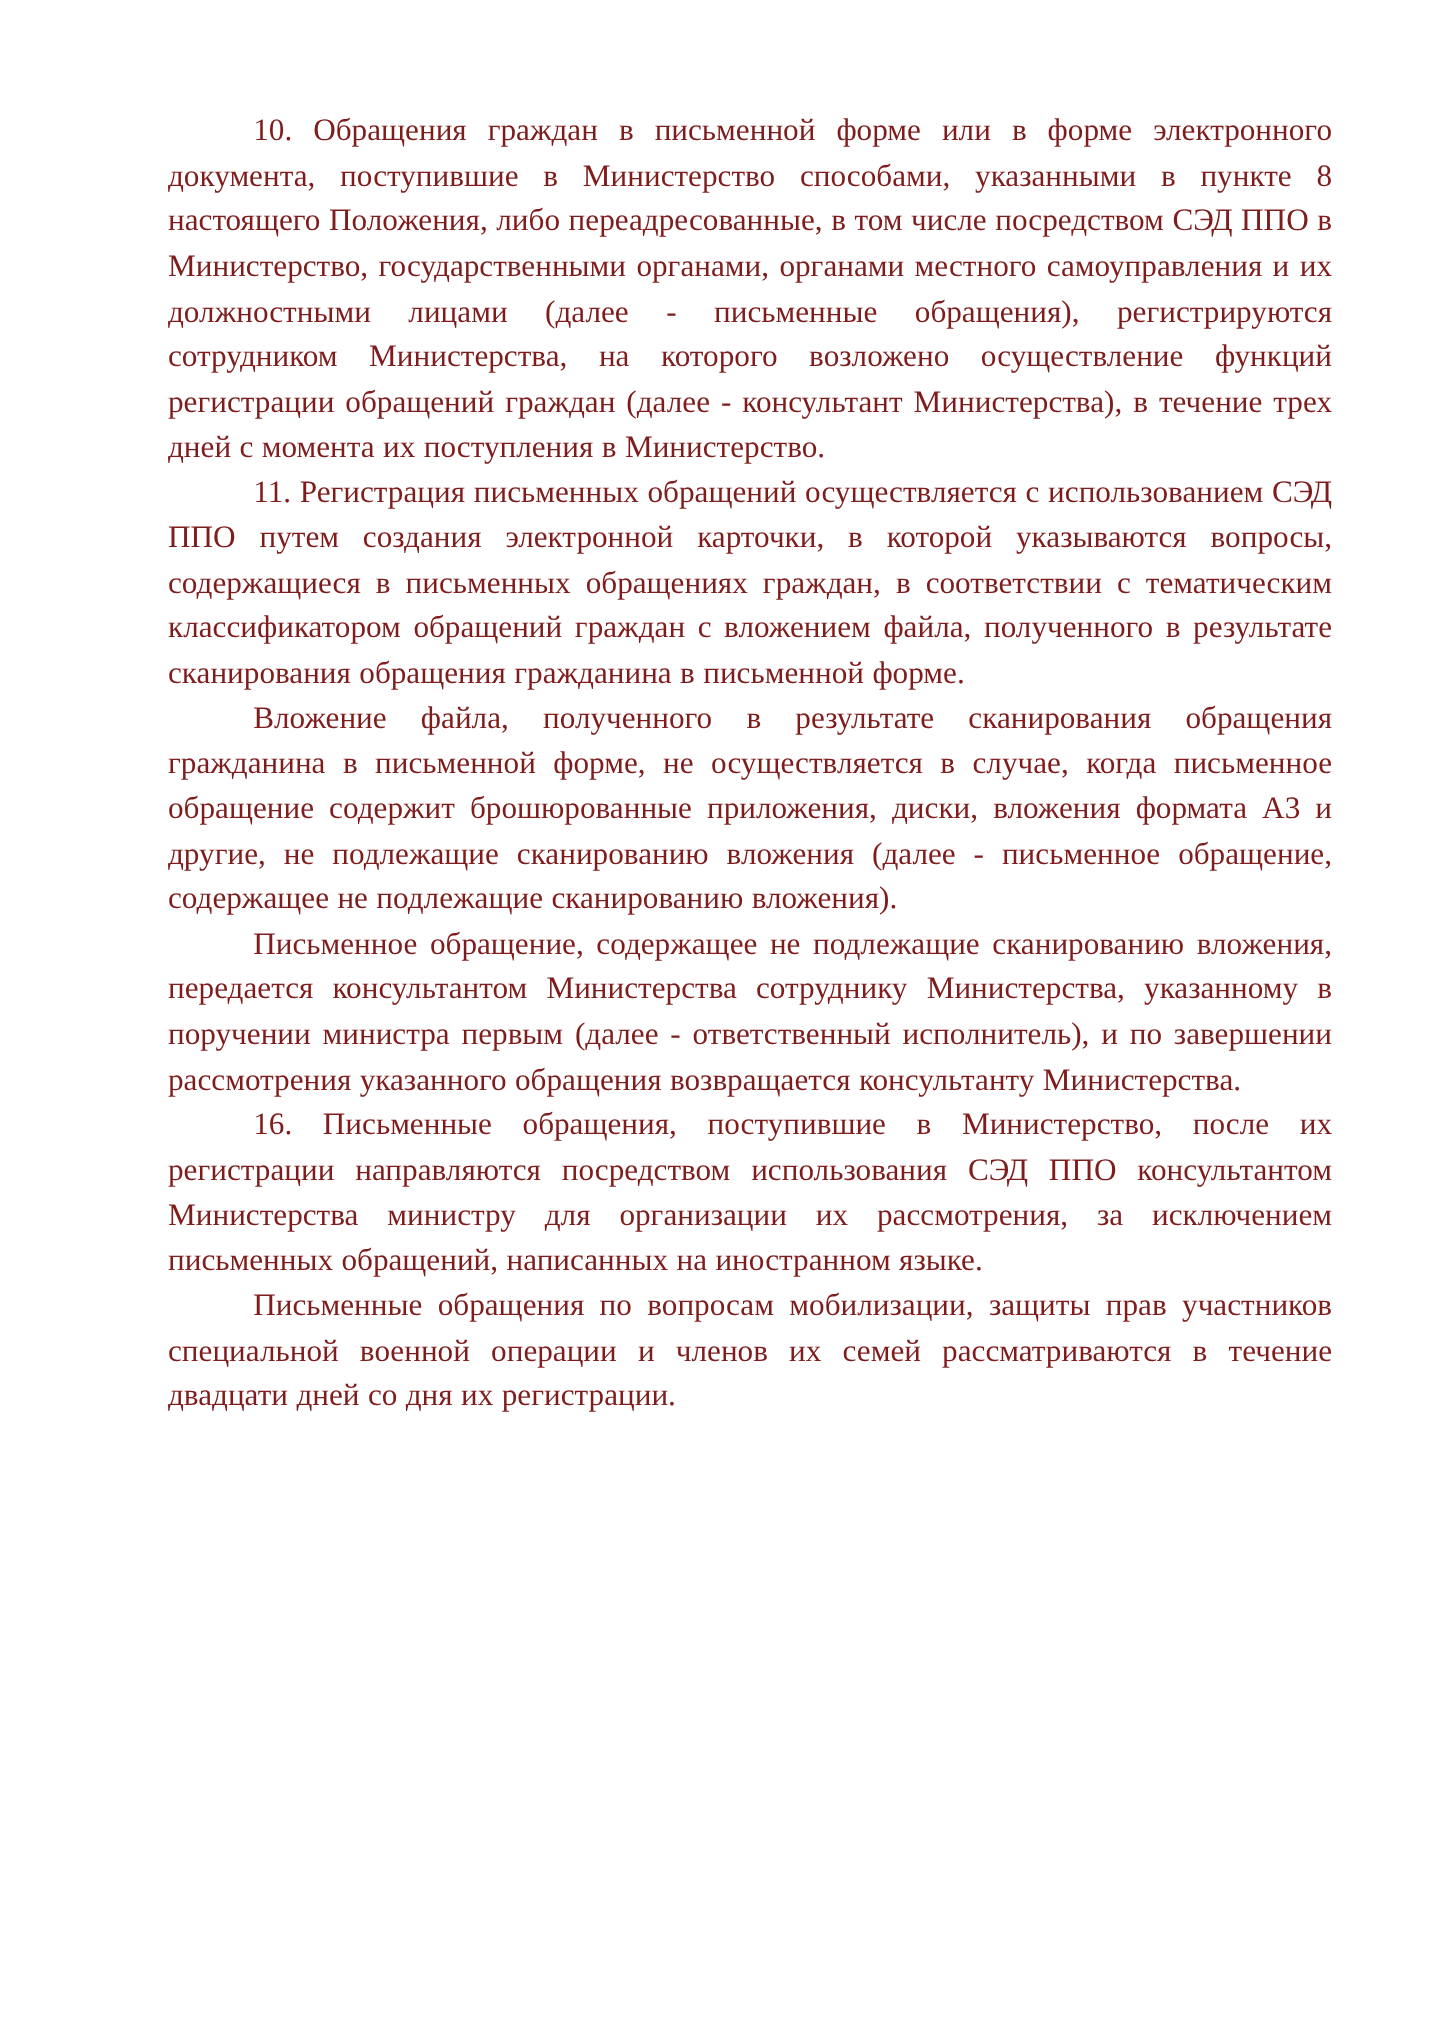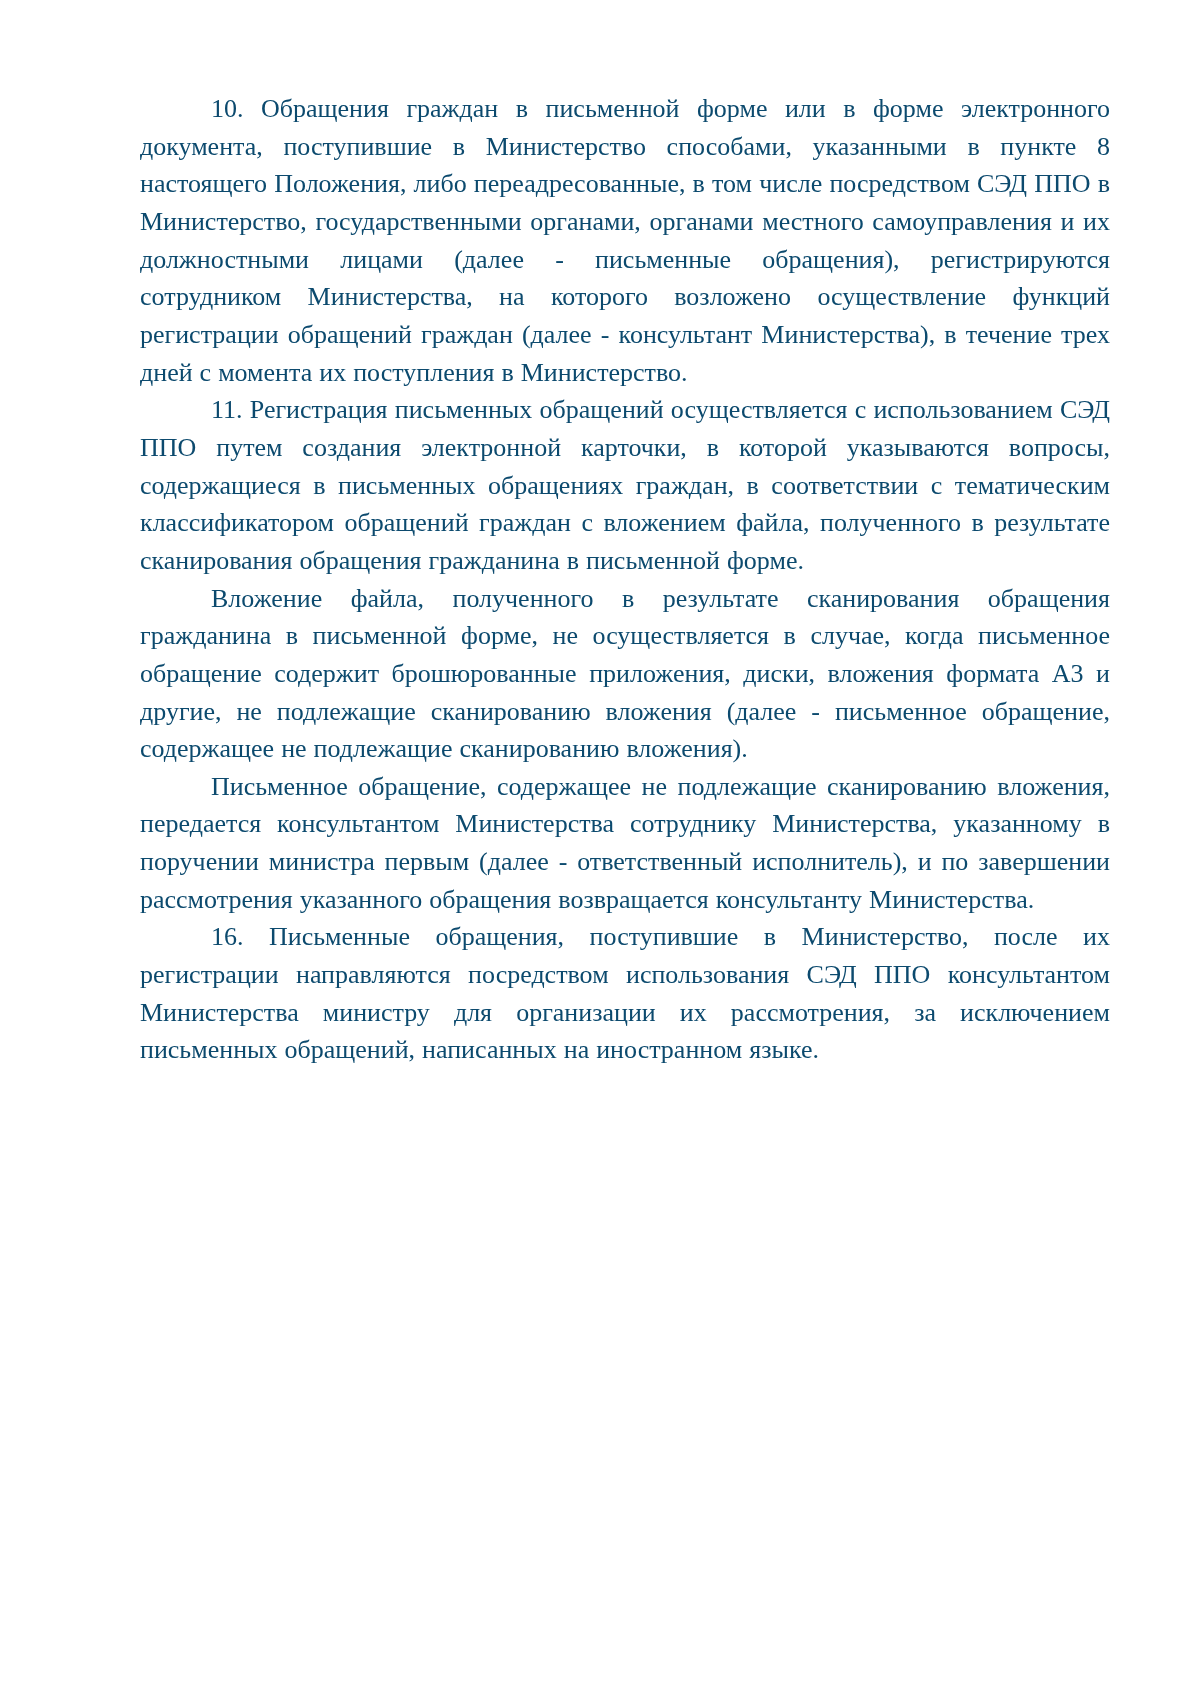--- a/index.html
+++ b/index.html
@@ -12,21 +12,21 @@
     width: 1200px;
     height: 1698px;
     background: #ffffff;
     overflow: hidden;
   }
   .text-block {
     position: absolute;
     left: 140px;
     top: 90px;
     width: 970px;
-    color: #0c4a6e;
+    color: #7f1d1d;
     font-family: "Liberation Serif", "DejaVu Serif", serif;
     font-size: 26px;
     line-height: 37.65px;
   }
   .para {
     margin: 0;
     padding: 0;
     text-align: justify;
     text-indent: 71px;
     word-spacing: 0.5px;
@@ -35,14 +35,15 @@
 </head>
 <body>
 
 <div class="page">
   <div class="text-block">
     <p class="para">10. Обращения граждан в письменной форме или в форме электронного документа, поступившие в Министерство способами, указанными в пункте 8 настоящего Положения, либо переадресованные, в том числе посредством СЭД ППО в Министерство, государственными органами, органами местного самоуправления и их должностными лицами (далее - письменные обращения), регистрируются сотрудником Министерства, на которого возложено осуществление функций регистрации обращений граждан (далее - консультант Министерства), в течение трех дней с момента их поступления в Министерство.</p>
     <p class="para">11. Регистрация письменных обращений осуществляется с использованием СЭД ППО путем создания электронной карточки, в которой указываются вопросы, содержащиеся в письменных обращениях граждан, в соответствии с тематическим классификатором обращений граждан с вложением файла, полученного в результате сканирования обращения гражданина в письменной форме.</p>
     <p class="para">Вложение файла, полученного в результате сканирования обращения гражданина в письменной форме, не осуществляется в случае, когда письменное обращение содержит брошюрованные приложения, диски, вложения формата А3 и другие, не подлежащие сканированию вложения (далее - письменное обращение, содержащее не подлежащие сканированию вложения).</p>
     <p class="para">Письменное обращение, содержащее не подлежащие сканированию вложения, передается консультантом Министерства сотруднику Министерства, указанному в поручении министра первым (далее - ответственный исполнитель), и по завершении рассмотрения указанного обращения возвращается консультанту Министерства.</p>
     <p class="para">16. Письменные обращения, поступившие в Министерство, после их регистрации направляются посредством использования СЭД ППО консультантом Министерства министру для организации их рассмотрения, за исключением письменных обращений, написанных на иностранном языке.</p>
+    <p class="para">Письменные обращения по вопросам мобилизации, защиты прав участников специальной военной операции и членов их семей рассматриваются в течение двадцати дней со дня их регистрации.</p>
   </div>
 </div>
 
 </body></html>

